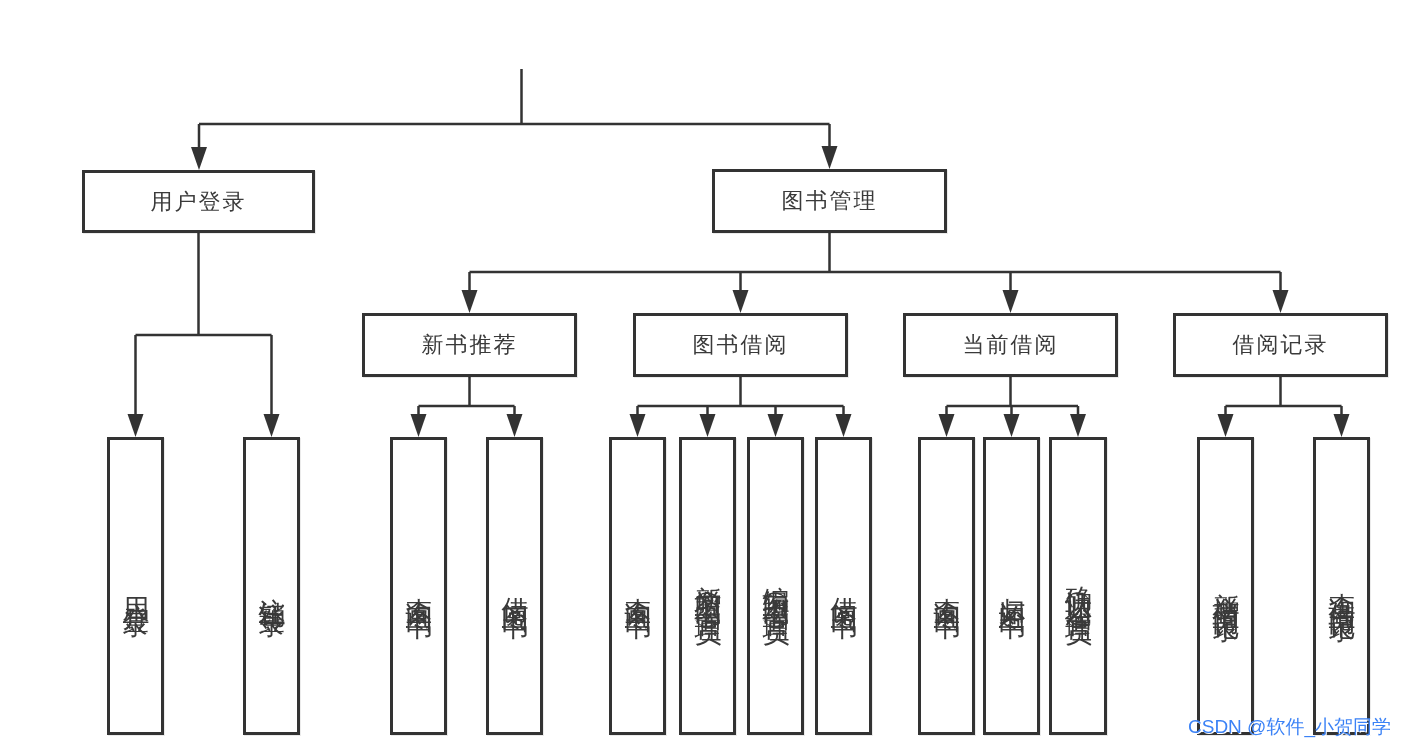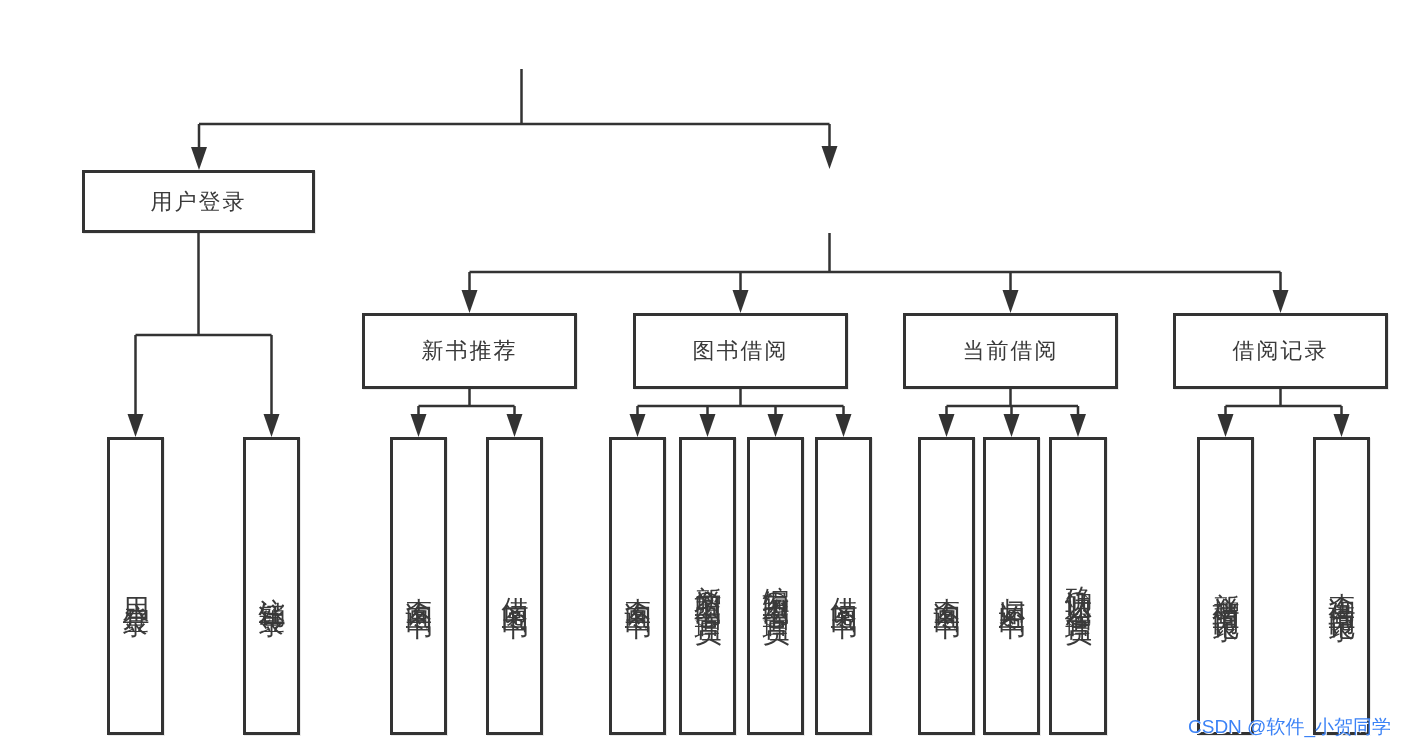--- a/index.html
+++ b/index.html
@@ -25,21 +25,21 @@
     display: flex;
     align-items: center;
     justify-content: center;
     color: #3a3a3a;
     box-shadow: 1px 1px 0 rgba(0,0,0,0.08);
   }
   .hnode { font-size: 22px; letter-spacing: 2px; white-space: nowrap; }
   .root  { left: 21px;  top: 13px;  width: 1001px; height: 56px; }
   .n-user-login { left: 82px;  top: 170px; width: 233px; height: 63px; }
   .n-book-mgmt  { left: 712px; top: 169px; width: 235px; height: 64px; }
-  .lvl3 { top: 313px; width: 215px; height: 76px; }
+  .lvl3 { top: 313px; width: 215px; height: 64px; }
   .n-new-book { left: 362px; }
   .n-borrow   { left: 633px; }
   .n-current  { left: 903px; }
   .n-records  { left: 1173px; }
   .leaf {
     top: 437px;
     width: 57px;
     height: 298px;
   }
   .vtext {
@@ -114,20 +114,21 @@
       <polygon points="938.5,414 954.5,414 946.5,437"></polygon>
       <polygon points="1003.5,414 1019.5,414 1011.5,437"></polygon>
       <polygon points="1070,414 1086,414 1078,437"></polygon>
       <polygon points="1217.5,414 1233.5,414 1225.5,437"></polygon>
       <polygon points="1333.5,414 1349.5,414 1341.5,437"></polygon>
     </g>
   </svg>
 
 
   <div class="node hnode n-user-login">用户登录</div>
+  <div class="node hnode n-book-mgmt">图书管理</div>
 
   <div class="node hnode lvl3 n-new-book">新书推荐</div>
   <div class="node hnode lvl3 n-borrow">图书借阅</div>
   <div class="node hnode lvl3 n-current">当前借阅</div>
   <div class="node hnode lvl3 n-records">借阅记录</div>
 
   <div class="node leaf lf1">
     <span class="vtext">用户登录</span>
   </div>
   <div class="node leaf lf2">

